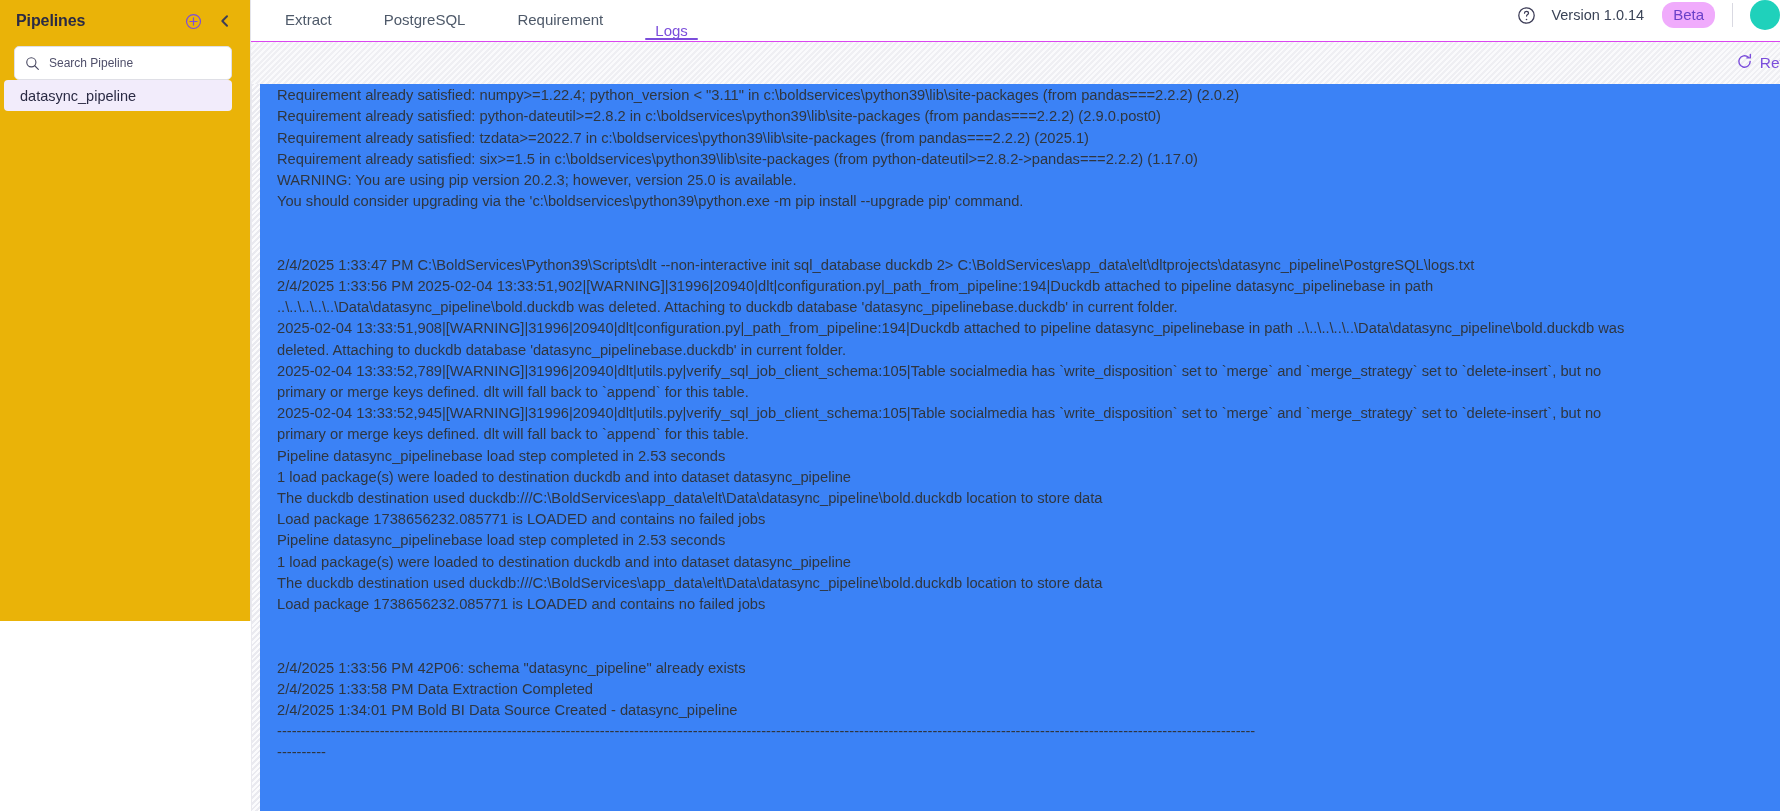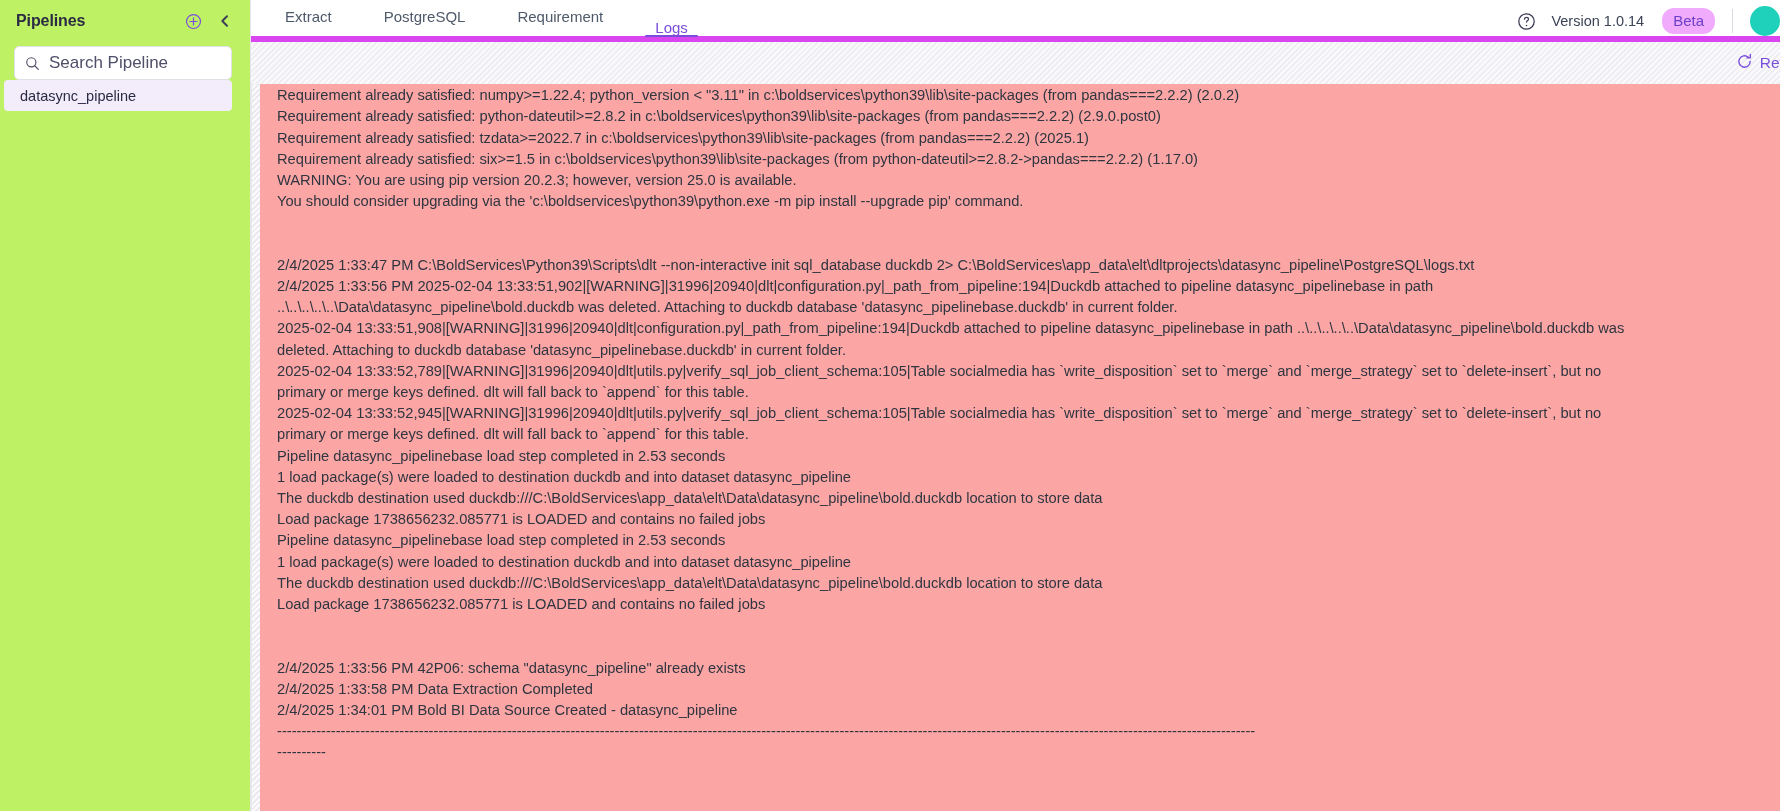--- a/index.html
+++ b/index.html
@@ -13,22 +13,22 @@
     position: relative;
     width: 1780px; height: 811px;
     display: flex;
     background: #ffffff;
   }
 
   
   .sidebar {
     width: 251px;
     flex: 0 0 251px;
-    height: 811px;
-    background: #bef264;
+    height: 621px;
+    background: #eab308;
     border-right: 1px solid #e4e4ea;
     position: relative;
     z-index: 3;
   }
   .sb-head {
     height: 42px;
     display: flex;
     align-items: center;
     padding: 0 14px 0 16px;
   }
@@ -57,21 +57,21 @@
     align-items: center;
     padding: 0 10px;
     background: #fff;
   }
   .sb-search .mag { flex: 0 0 auto; display:flex; align-items:center; color:#4a4a63; }
   .sb-search input {
     border: 0;
     outline: 0;
     flex: 1 1 auto;
     margin-left: 9px;
-    font-size: 17px;
+    font-size: 12px;
     font-family: "Liberation Sans", sans-serif;
     color: #2b2b44;
     background: transparent;
   }
   .sb-search input::placeholder { color: #4f4f6a; opacity: 1; }
   .sb-list { margin-top: 0; }
   .sb-item {
     height: 31px;
     display: flex;
     align-items: center;
@@ -91,23 +91,23 @@
     display: flex;
     flex-direction: column;
     min-width: 0;
     position: relative;
   }
 
   .topbar {
     height: 42px;
     flex: 0 0 42px;
     background: #ffffff;
-    border-bottom: 6px solid #d946ef;
-    display: flex;
-    align-items: flex-end;
+    border-bottom: 1px solid #d946ef;
+    display: flex;
+    align-items: flex-start;
     position: relative;
   }
   .tabs { display: flex; align-items: stretch; padding-left: 8px; }
   .tab {
     position: relative;
     display: flex;
     align-items: center;
     padding: 0 26px;
     font-size: 15px;
     color: #4e5969;
@@ -186,21 +186,21 @@
     cursor: pointer;
     white-space: nowrap;
     margin-right: -34px;
   }
 
   
   .logwrap {
     flex: 1 1 auto;
     position: relative;
     overflow: hidden;
-    background: #fca5a5;
+    background: #3b82f6;
     border-left: 1px solid #e9e9ef;
     padding-left: 45px;
   }
   .logpane {
     position: absolute;
     left: 0; right: 0;
     top: -20px;
     padding: 0 0 0 25px;
     font-family: "Liberation Sans", sans-serif;
     font-size: 14.7px;

